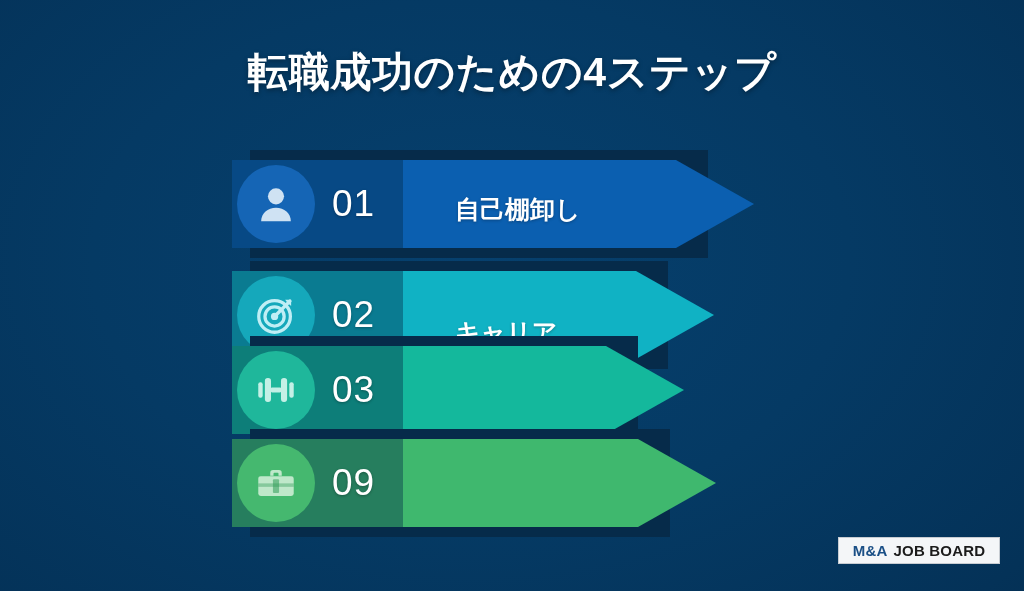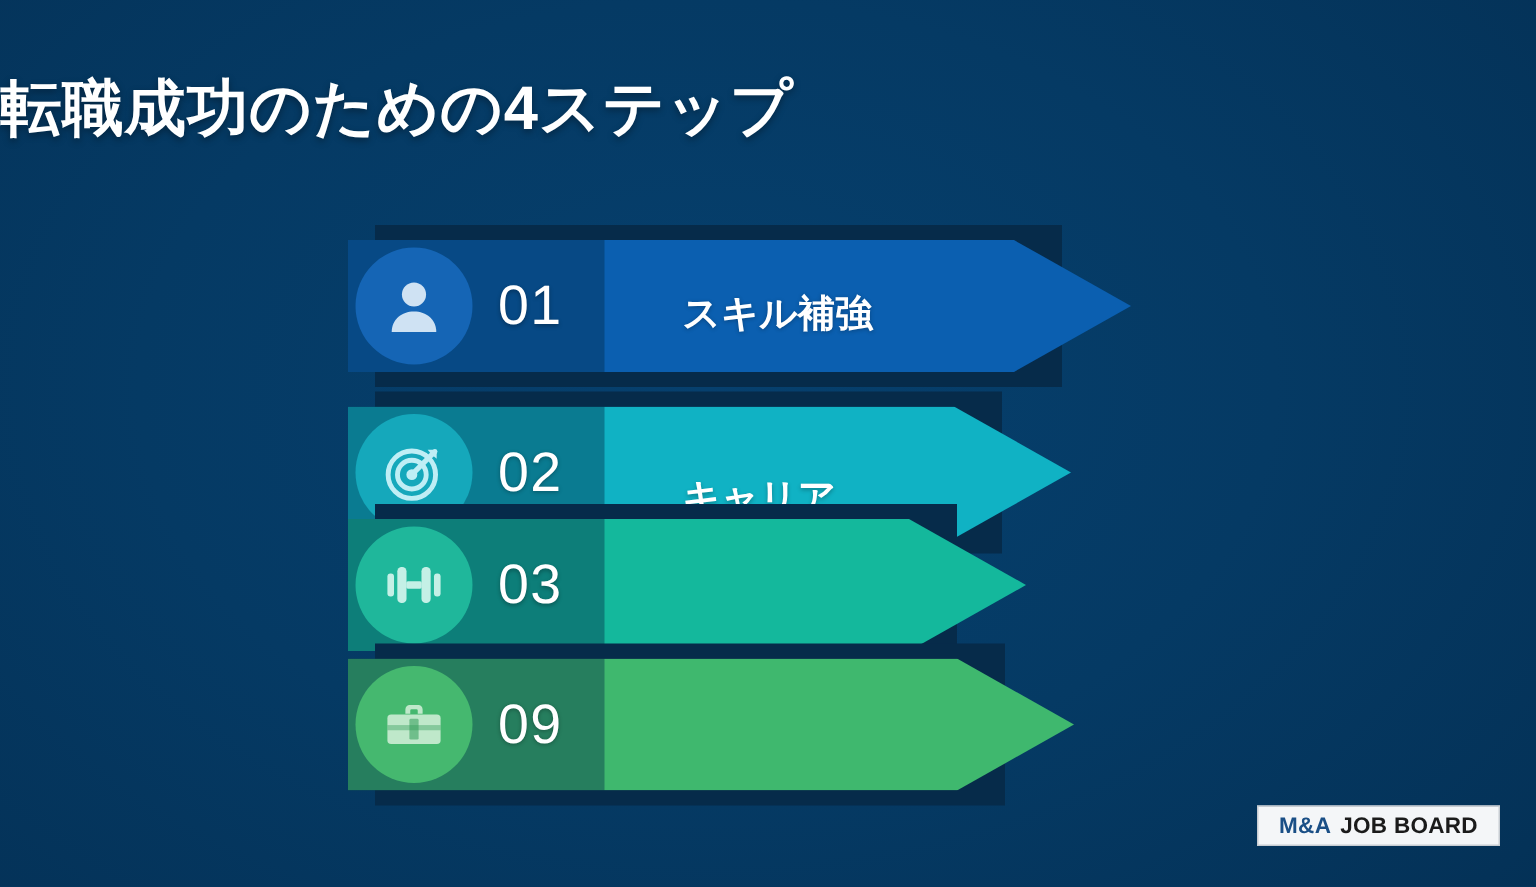--- a/index.html
+++ b/index.html
@@ -16,20 +16,21 @@
     font-family: "Liberation Sans", "DejaVu Sans", sans-serif;
     -webkit-font-smoothing: antialiased;
   }
 
   
   #title {
     position: absolute;
     left: 0;
     top: 52px;
     width: 1024px;
+    text-align: center;
     color: #ffffff;
     font-size: 41px;
     font-weight: bold;
     letter-spacing: 0.5px;
     line-height: 1;
     white-space: nowrap;
     text-shadow: 0 2px 5px rgba(0,0,0,0.35);
   }
 
   
@@ -138,21 +139,21 @@
         <div class="arrow-dark" style="left: 232px; top: 160px; width: 171px; height: 88px; background: rgba(3, 40, 70, 0.4);"></div>
         <div class="icon-badge" style="left: 237px; top: 165px; width: 78px; height: 78px; background: rgb(21, 101, 181);">
           <span>
             <svg width="46" height="46" viewBox="0 0 48 48">
               <circle cx="24" cy="16" r="8.4" fill="#cfe2f3"></circle>
               <path d="M8.5 42c0-8.6 6.9-14.2 15.5-14.2S39.5 33.4 39.5 42z" fill="#cfe2f3"></path>
             </svg>
           </span>
         </div>
         <div class="step-num" style="left: 332px; top: 185px;">01</div>
-        <div class="step-label" style="left: 455px; top: 195px;">スキル補強</div>
+        <div class="step-label" style="left: 455px; top: 195px;">自己棚卸し</div>
       </div>
       <div class="step-row" style="top: 18px; left: 0px; position: absolute; width: 824px; height: 591px;">
         <div class="step-shadow" style="left: 250px; top: 243px; width: 418px; height: 108px;"></div>
         <div class="arrow" style="left: 232px; top: 253px; width: 482px; height: 88px; background: rgb(16, 178, 196); clip-path: polygon(0px 0px, 83.817% 0px, 100% 50%, 83.817% 100%, 0px 100%);"></div>
         <div class="arrow-dark" style="left: 232px; top: 253px; width: 171px; height: 88px; background: rgba(3, 40, 70, 0.4);"></div>
         <div class="icon-badge" style="left: 237px; top: 258px; width: 78px; height: 78px; background: rgb(21, 168, 187);">
           <span>
             <svg width="46" height="46" viewBox="0 0 48 48">
               <circle cx="22.5" cy="25.5" r="16.5" fill="none" stroke="#bfeef5" stroke-width="3.4"></circle>
               <circle cx="22.5" cy="25.5" r="10" fill="none" stroke="#bfeef5" stroke-width="3.4"></circle>

